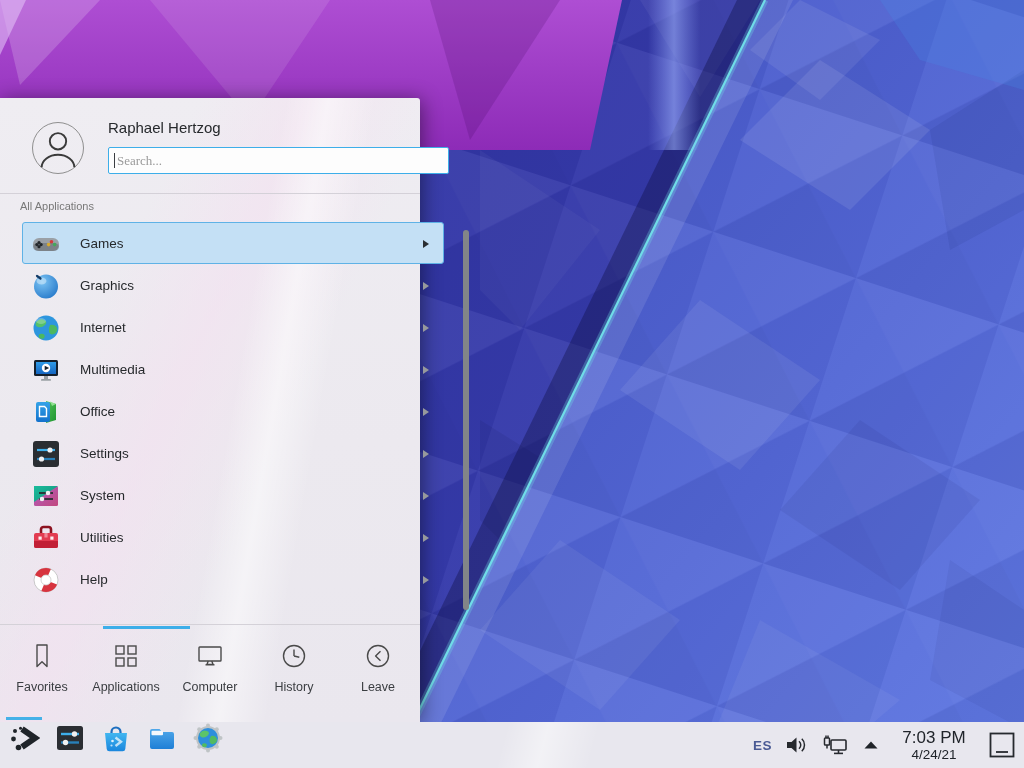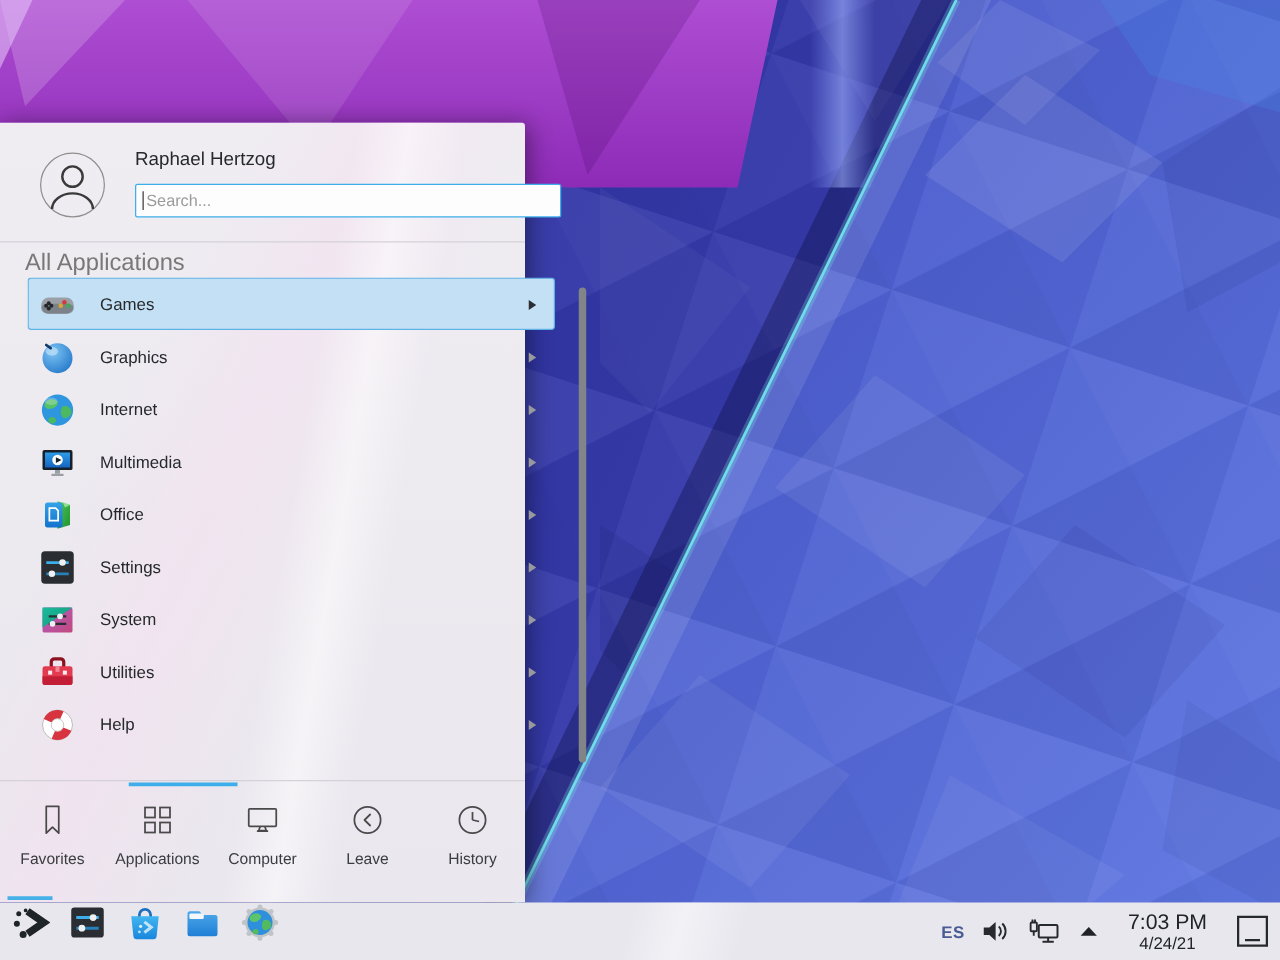--- a/index.html
+++ b/index.html
@@ -24,26 +24,26 @@
   .kickoff-header{position:absolute;left:0;top:0;width:100%;height:96px;border-bottom:1px solid #d4d1d8;}
   .avatar{
     position:absolute;left:32px;top:24px;width:52px;height:52px;border-radius:50%;
     border:1px solid #8f8f8f;
   }
   .user-name{position:absolute;left:108px;top:21px;font-size:15px;color:#26292c;}
   .search-wrap{position:absolute;left:108px;top:49px;width:341px;height:27px;}
   .search-input{
     width:100%;height:100%;border:1px solid var(--accent,#3daee9);border-radius:2px;
     background:#fdfdfd;font-size:13px;color:#0c4a6e;padding:0 6px 0 8px;outline:none;
-    font-family:Liberation Sans, sans-serif;
+    font-family:Liberation Serif, serif;
   }
   .search-input::placeholder{color:#9b9b9b;}
   .search-caret{position:absolute;left:6px;top:6px;width:1px;height:15px;background:#3a3d41;}
 
-  .section-label{position:absolute;left:20px;top:102px;font-size:19px;color:#787878;}
+  .section-label{position:absolute;left:20px;top:102px;font-size:11px;color:#787878;}
 
   .cat-list{position:absolute;left:22px;top:124px;width:422px;height:402px;overflow:hidden;}
   .cat-row{
     display:flex;align-items:center;height:42px;border:1px solid transparent;border-radius:3px;
     padding:1px 8px 0 7px;cursor:default;
   }
   .cat-row.active{background:var(--highlight-fill,#c4e0f5);border-color:#5fb2e6;}
   .cat-icon{width:32px;height:32px;flex:0 0 32px;}
   .cat-icon svg{display:block;}
   .cat-label{margin-left:18px;font-size:13.5px;color:#26292c;flex:1;}
@@ -361,31 +361,31 @@
           <rect x="4" y="6" width="22" height="14" rx="0.8" fill="none" stroke="#4a4a4a" stroke-width="1.4"></rect>
           <path d="M13.2 20 l-1.2 3.4 h6 l-1.2 -3.4" fill="none" stroke="#4a4a4a" stroke-width="1.4"></path>
           <line x1="10.5" y1="23.8" x2="19.5" y2="23.8" stroke="#4a4a4a" stroke-width="1.4"></line>
         </svg>
         <span class="tab-label">Computer</span>
       </div>
 
       <div class="tab">
         <svg width="30" height="30" viewBox="0 0 30 30">
           <circle cx="15" cy="15" r="10.5" fill="none" stroke="#4a4a4a" stroke-width="1.4"></circle>
-          <polyline points="17.5,10.2 12.6,15 17.5,19.8" fill="none" stroke="#4a4a4a" stroke-width="1.4" stroke-linejoin="round"></polyline>
-        </svg>
-        <span class="tab-label">Leave</span>
+          <path d="M15 15 V8.5 M15 15 L20.3 16.2" fill="none" stroke="#4a4a4a" stroke-width="1.4"></path>
+        </svg>
+        <span class="tab-label">History</span>
       </div>
 
       <div class="tab">
         <svg width="30" height="30" viewBox="0 0 30 30">
           <circle cx="15" cy="15" r="10.5" fill="none" stroke="#4a4a4a" stroke-width="1.4"></circle>
-          <path d="M15 15 V8.5 M15 15 L20.3 16.2" fill="none" stroke="#4a4a4a" stroke-width="1.4"></path>
-        </svg>
-        <span class="tab-label">History</span>
+          <polyline points="17.5,10.2 12.6,15 17.5,19.8" fill="none" stroke="#4a4a4a" stroke-width="1.4" stroke-linejoin="round"></polyline>
+        </svg>
+        <span class="tab-label">Leave</span>
       </div>
     </div>
   </div>
 
   <div class="taskbar">
 
     <div class="tb-launcher">
       <div class="tb-active-line"></div>
       <svg width="32" height="32" viewBox="0 0 32 32">
         <circle cx="7" cy="9" r="2" fill="#1f2429"></circle>

